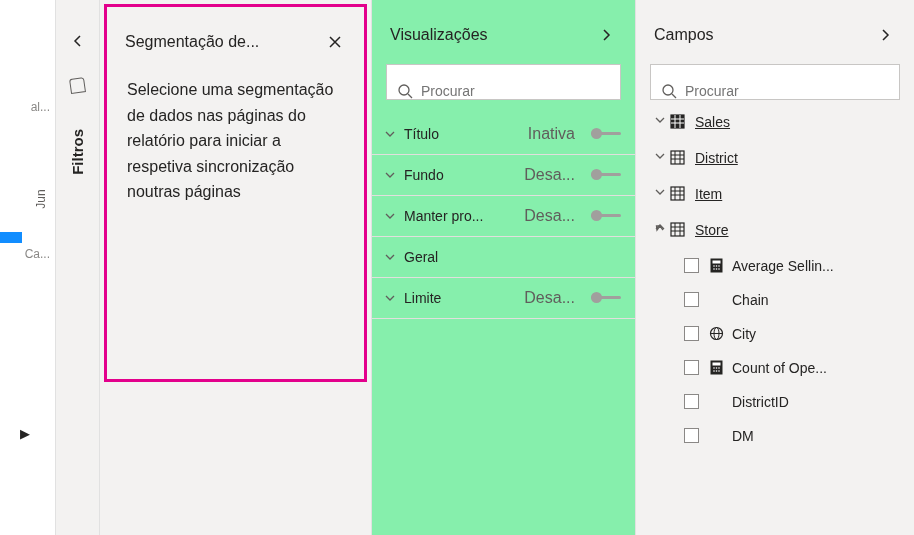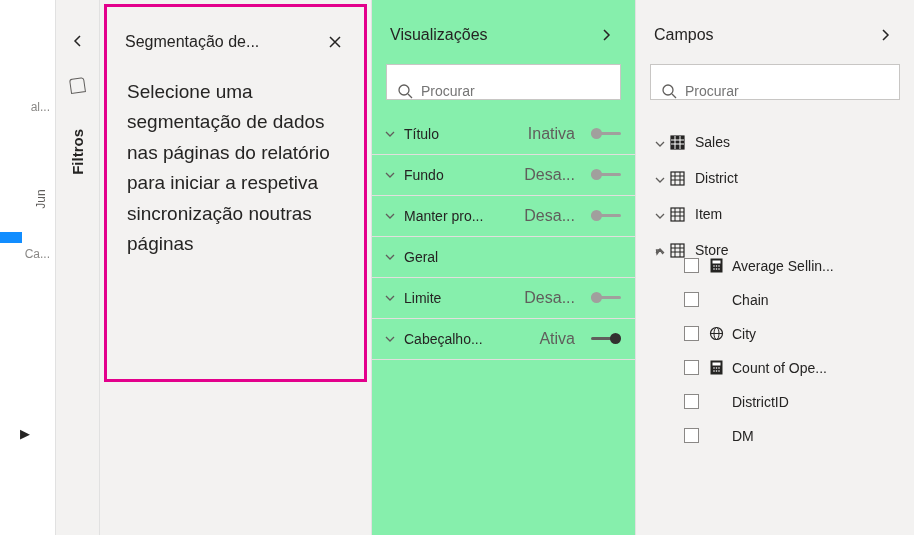--- a/index.html
+++ b/index.html
@@ -102,21 +102,21 @@
       text-overflow: ellipsis;
     }
     .pane-header .close-x, .pane-header .expand {
       font-size: 16px;
       color: #252423;
       cursor: pointer;
       padding: 4px;
     }
     .seg-msg {
       padding: 6px 20px 0 20px;
-      font-size: 19px;
+      font-size: 16px;
       color: #252423;
       line-height: 1.6;
     }
     .viz-pane {
       width: 264px;
       border-right: 1px solid #e1e1e1;
       background: #86efac;
       display: flex;
       flex-direction: column;
     }
@@ -209,24 +209,25 @@
       background: #605e5c;
     }
     .fields-pane {
       flex: 1;
       background: #f3f2f1;
       display: flex;
       flex-direction: column;
     }
     .field-table {
       display: flex;
-      align-items: flex-end;
+      align-items: flex-start;
       padding: 0 14px 0 18px;
       height: 36px;
       cursor: pointer;
+      text-decoration: underline;
     }
     .field-table .chev {
       width: 16px;
       font-size: 12px;
       color: #605e5c;
     }
     .field-table .tbl-icon {
       width: 15px; height: 15px;
       margin-right: 10px;
       flex-shrink: 0;
@@ -368,33 +369,20 @@
   </div>
       <div class="prop-row">
     <div class="chev">
       <svg width="12" height="12" viewBox="0 0 12 12">
             <path d="M2 4 L6 8 L10 4" stroke="#605e5c" stroke-width="1.3" fill="none"></path>
           </svg>
     </div>
     <div class="p-label">Limite</div>
     <div class="p-status">Desa...</div>
     <div class="toggle ">
-          <div class="track"></div>
-          <div class="knob"></div>
-        </div>
-  </div>
-      <div class="prop-row">
-    <div class="chev">
-      <svg width="12" height="12" viewBox="0 0 12 12">
-            <path d="M2 4 L6 8 L10 4" stroke="#605e5c" stroke-width="1.3" fill="none"></path>
-          </svg>
-    </div>
-    <div class="p-label">Cabeçalho...</div>
-    <div class="p-status">Ativa</div>
-    <div class="toggle on">
           <div class="track"></div>
           <div class="knob"></div>
         </div>
   </div>
     </div>
 </div>
 
 <div class="fields-pane">
   <div class="pane-header">
     <div class="title">Campos</div>

